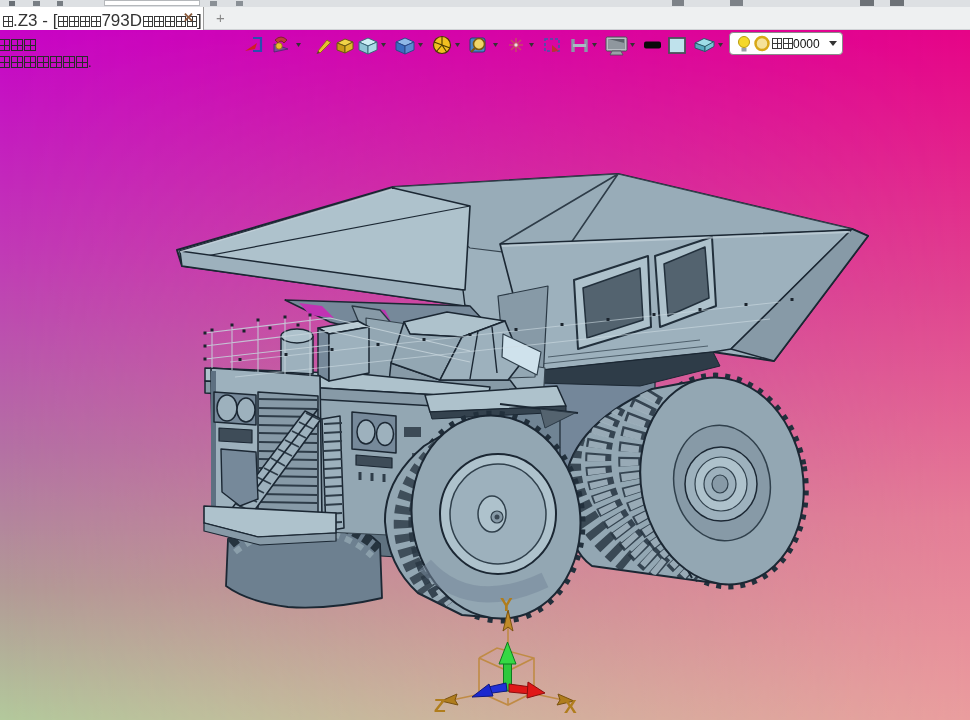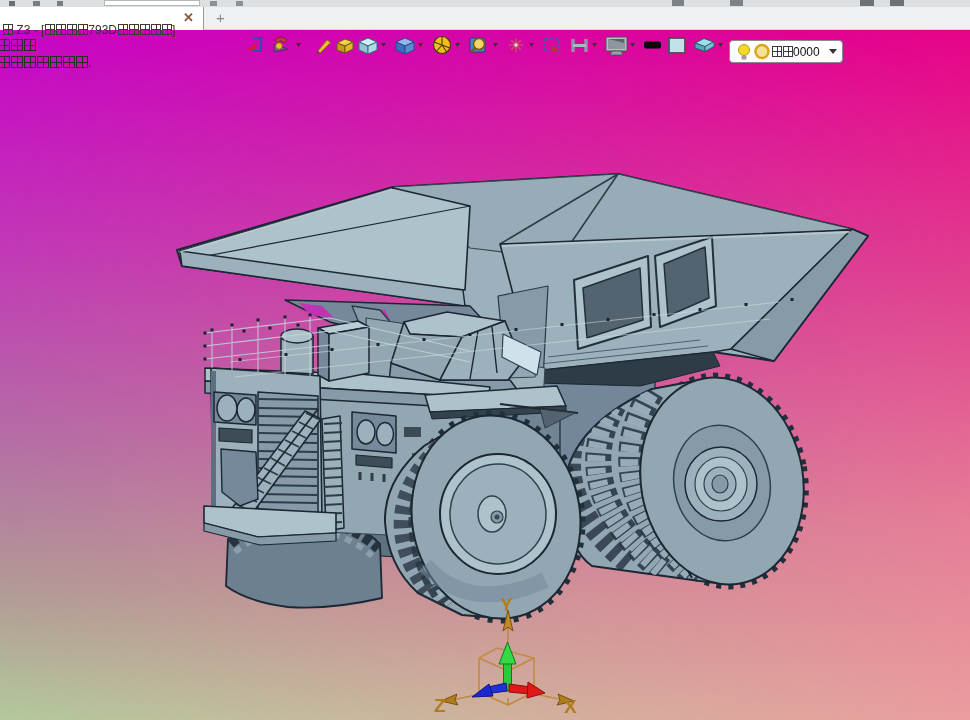--- a/index.html
+++ b/index.html
@@ -10,27 +10,27 @@
 #row2{position:absolute;left:0;top:7px;width:970px;height:23px;background:#eef0f1;border-bottom:1px solid #cfd2d5;box-sizing:border-box;}
 #tab{position:absolute;left:0;top:0;width:204px;height:23px;background:#ffffff;border-right:1px solid #9a9a9a;box-sizing:border-box;}
 .cjk{display:inline-block;position:relative;width:10px;height:11px;margin:0 0.5px;
  border:1px solid #3a3a3a;box-sizing:border-box;vertical-align:-1px;
  background:
   linear-gradient(#3a3a3a,#3a3a3a) 0 4px/9px 1px no-repeat,
   linear-gradient(#3a3a3a,#3a3a3a) 4px 0/1px 9px no-repeat;}
 .cjkm{width:12px;height:12px;border-color:#2b2b2b;background:
   linear-gradient(#2b2b2b,#2b2b2b) 0 5px/11px 1px no-repeat,
   linear-gradient(#2b2b2b,#2b2b2b) 5px 0/1px 11px no-repeat;}
-#tabtext{position:absolute;left:2px;top:16px;font-size:12px;color:#333;white-space:nowrap;}
+#tabtext{position:absolute;left:2px;top:4px;font-size:17px;color:#333;white-space:nowrap;}
 #tabx{position:absolute;left:183px;top:3px;font-size:13px;font-weight:bold;color:#8a5a3a;}
 #plus{position:absolute;left:216px;top:2px;font-size:15px;color:#888;}
 #hint{position:absolute;left:-3px;top:37px;color:#222;font-size:13px;line-height:17px;}
 
 #combo{position:absolute;left:729px;top:32px;width:114px;height:23px;background:#fff;
- border:1px solid #8a8a8a;box-sizing:border-box;border-radius:4px;margin-top:8px;}
+ border:1px solid #8a8a8a;box-sizing:border-box;border-radius:4px;}
 #combo .txt{position:absolute;left:41px;top:4px;font-size:12px;color:#111;}
 #combo .arr{position:absolute;right:5px;top:8px;width:0;height:0;border-left:4px solid transparent;border-right:4px solid transparent;border-top:5px solid #333;}
 </style>
 </head>
 <body>
 <div id="stage">
 
   <svg id="vpsvg" width="970" height="720" viewBox="0 0 970 720" style="position:absolute;left:0;top:0">
     <defs>
       <linearGradient id="gL" x1="0" y1="0" x2="0" y2="1">

